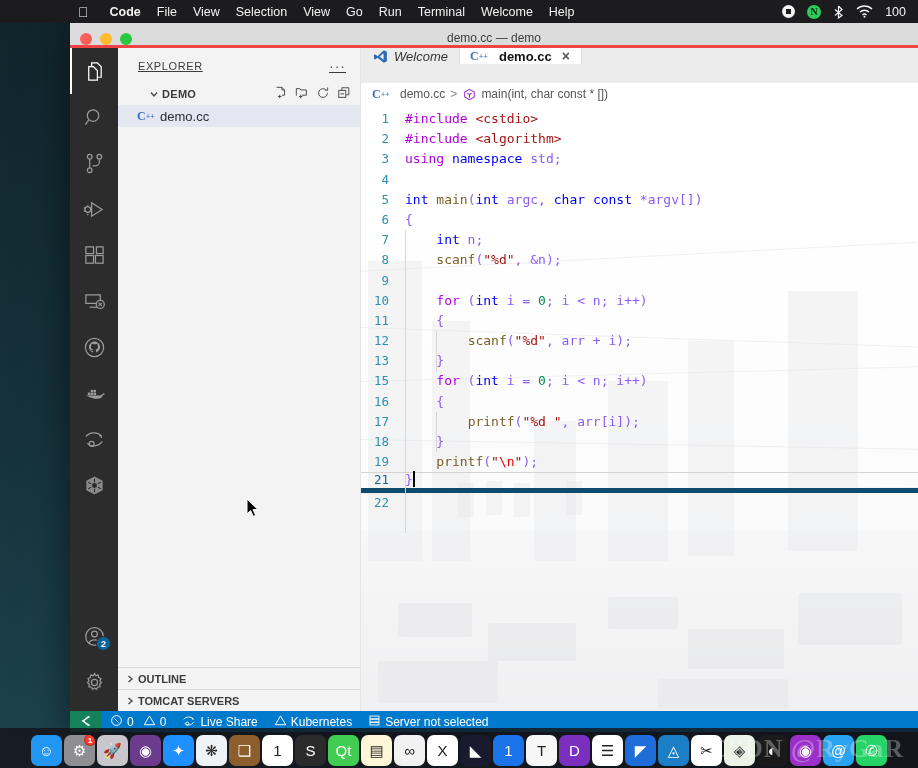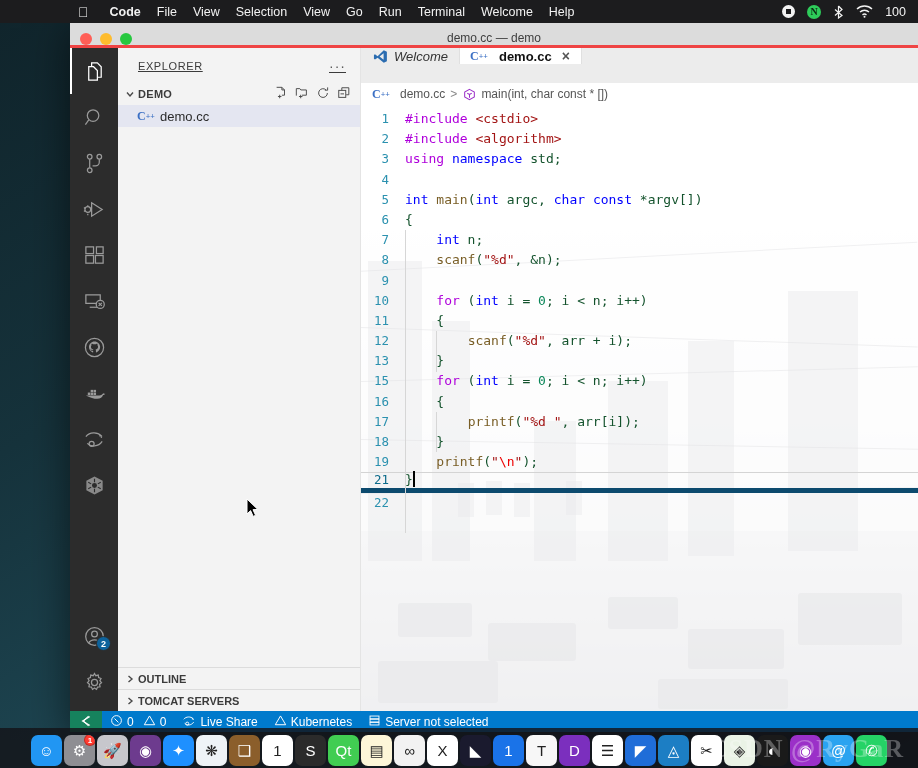--- a/index.html
+++ b/index.html
@@ -102,21 +102,21 @@
   }
   #sb-head {
     height: 35px; display: flex; align-items: center;
     padding: 0 8px 0 20px;
     font-size: 11px; letter-spacing: .6px; color: #3b3b3b; text-decoration: underline;
   }
   #sb-head .dots { margin-left: auto; color: #5a5a5a; font-size: 14px; letter-spacing: 1px; padding-right: 6px;}
   .section-head {
     height: 22px; display: flex; align-items: center;
     font-size: 11px; font-weight: bold; color: #3b3b3b;
-    padding-left: 4px; letter-spacing: .3px;
+    padding-left: 4px; letter-spacing: .3px; margin-left: 24px;
   }
   .chev { width: 16px; display: flex; align-items: center; justify-content: center; color:#4a4a4a; }
   .sec-actions { margin-left: auto; display: flex; gap: 7px; padding-right: 9px; color: #4a4a4a; }
   .file-row {
     height: 22px; display: flex; align-items: center;
     font-size: 13px; color: #2b2b2b; padding-left: 20px;
     background: #e4e6f1;
   }
   .cpp-ico {
     width: 16px; height: 16px; margin-right: 6px;
@@ -201,21 +201,21 @@
   }
   
   .t-pp   { color: #af00db; }
   .t-inc  { color: #a31515; }
   .t-kw   { color: #0000ff; }
   .t-ctl  { color: #af00db; }
   .t-fn   { color: #795e26; }
   .t-str  { color: #a31515; }
   .t-esc  { color: #ee0000; }
   .t-num  { color: #098658; }
-  .t-plain{ color: #14532d; }
+  .t-plain{ color: #8b5cf6; }
   .cursor {
     display: inline-block; width: 2px; height: 16px;
     background: #000; vertical-align: -3px;
   }
   
   #statusbar {
     height: 22px; background: #007acc; display: flex; align-items: center;
     color: #ffffff; font-size: 12px;
   }
   #remote {

